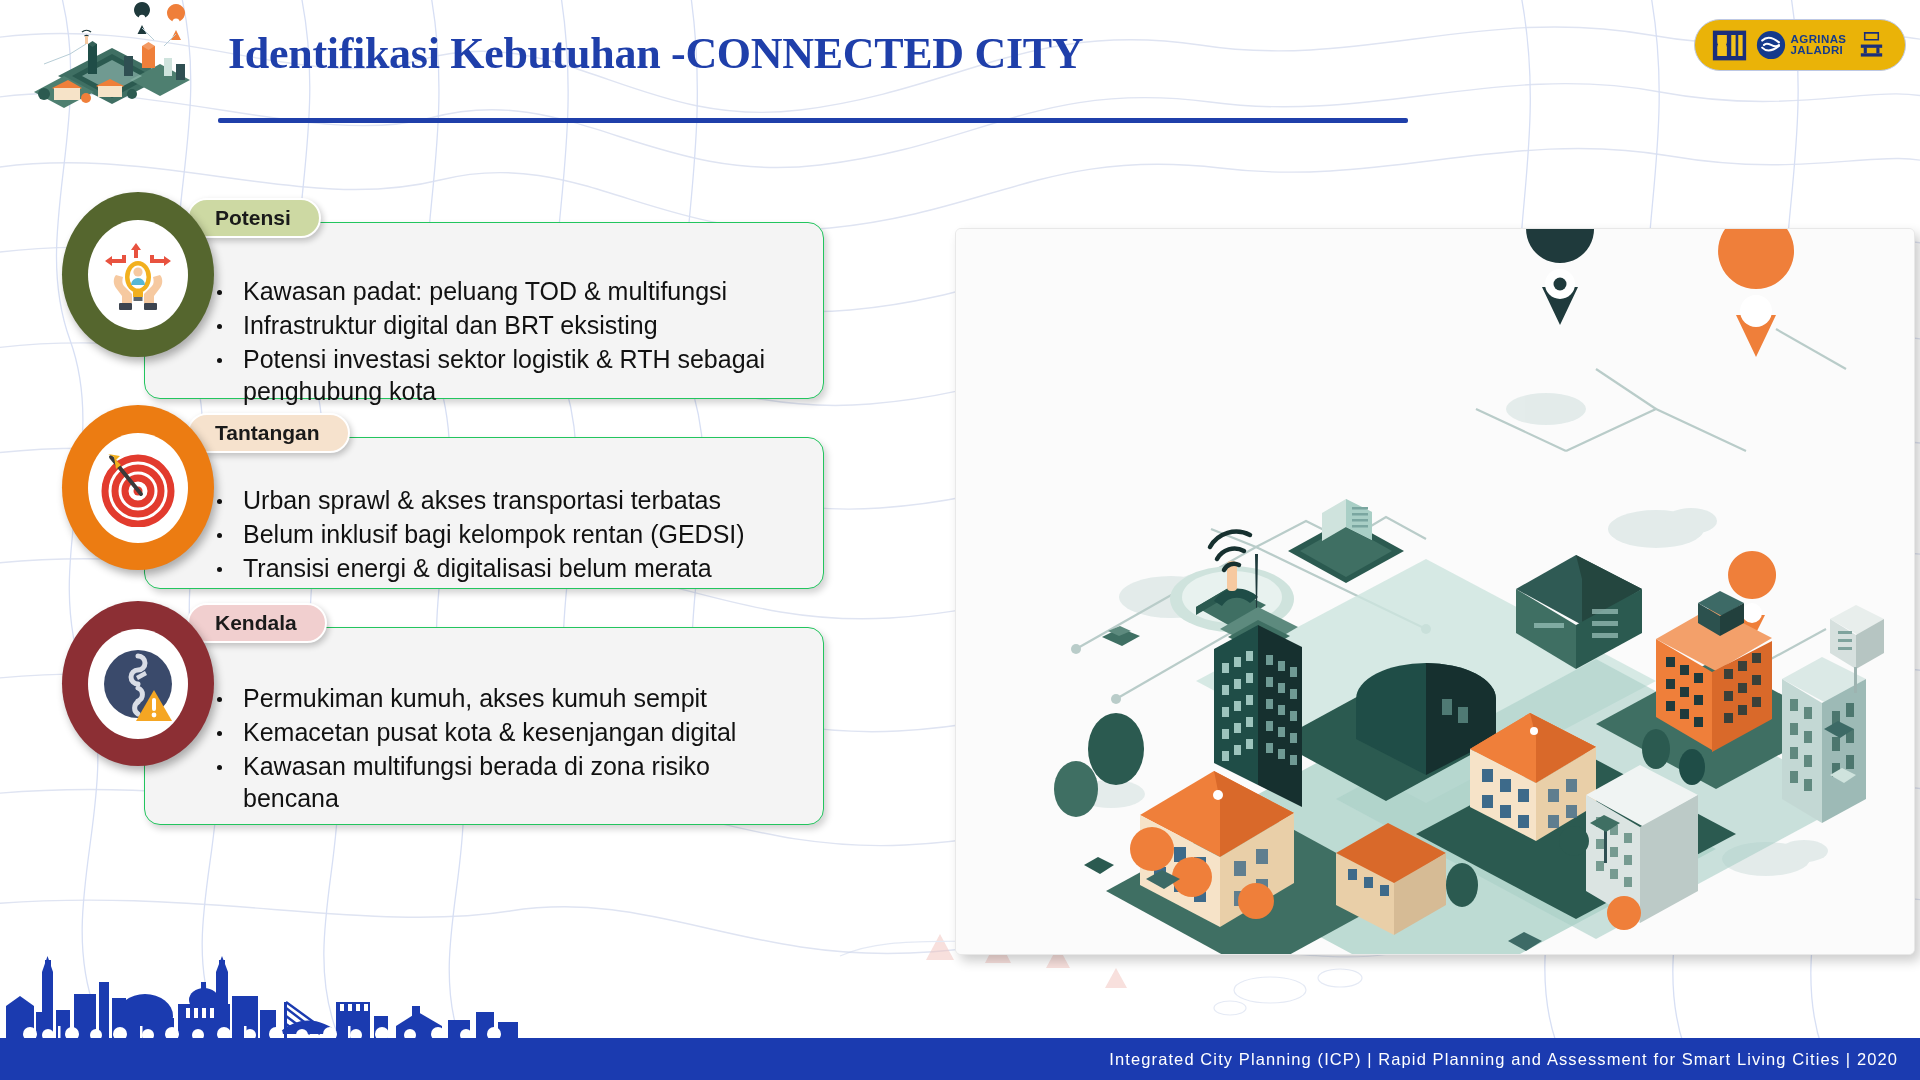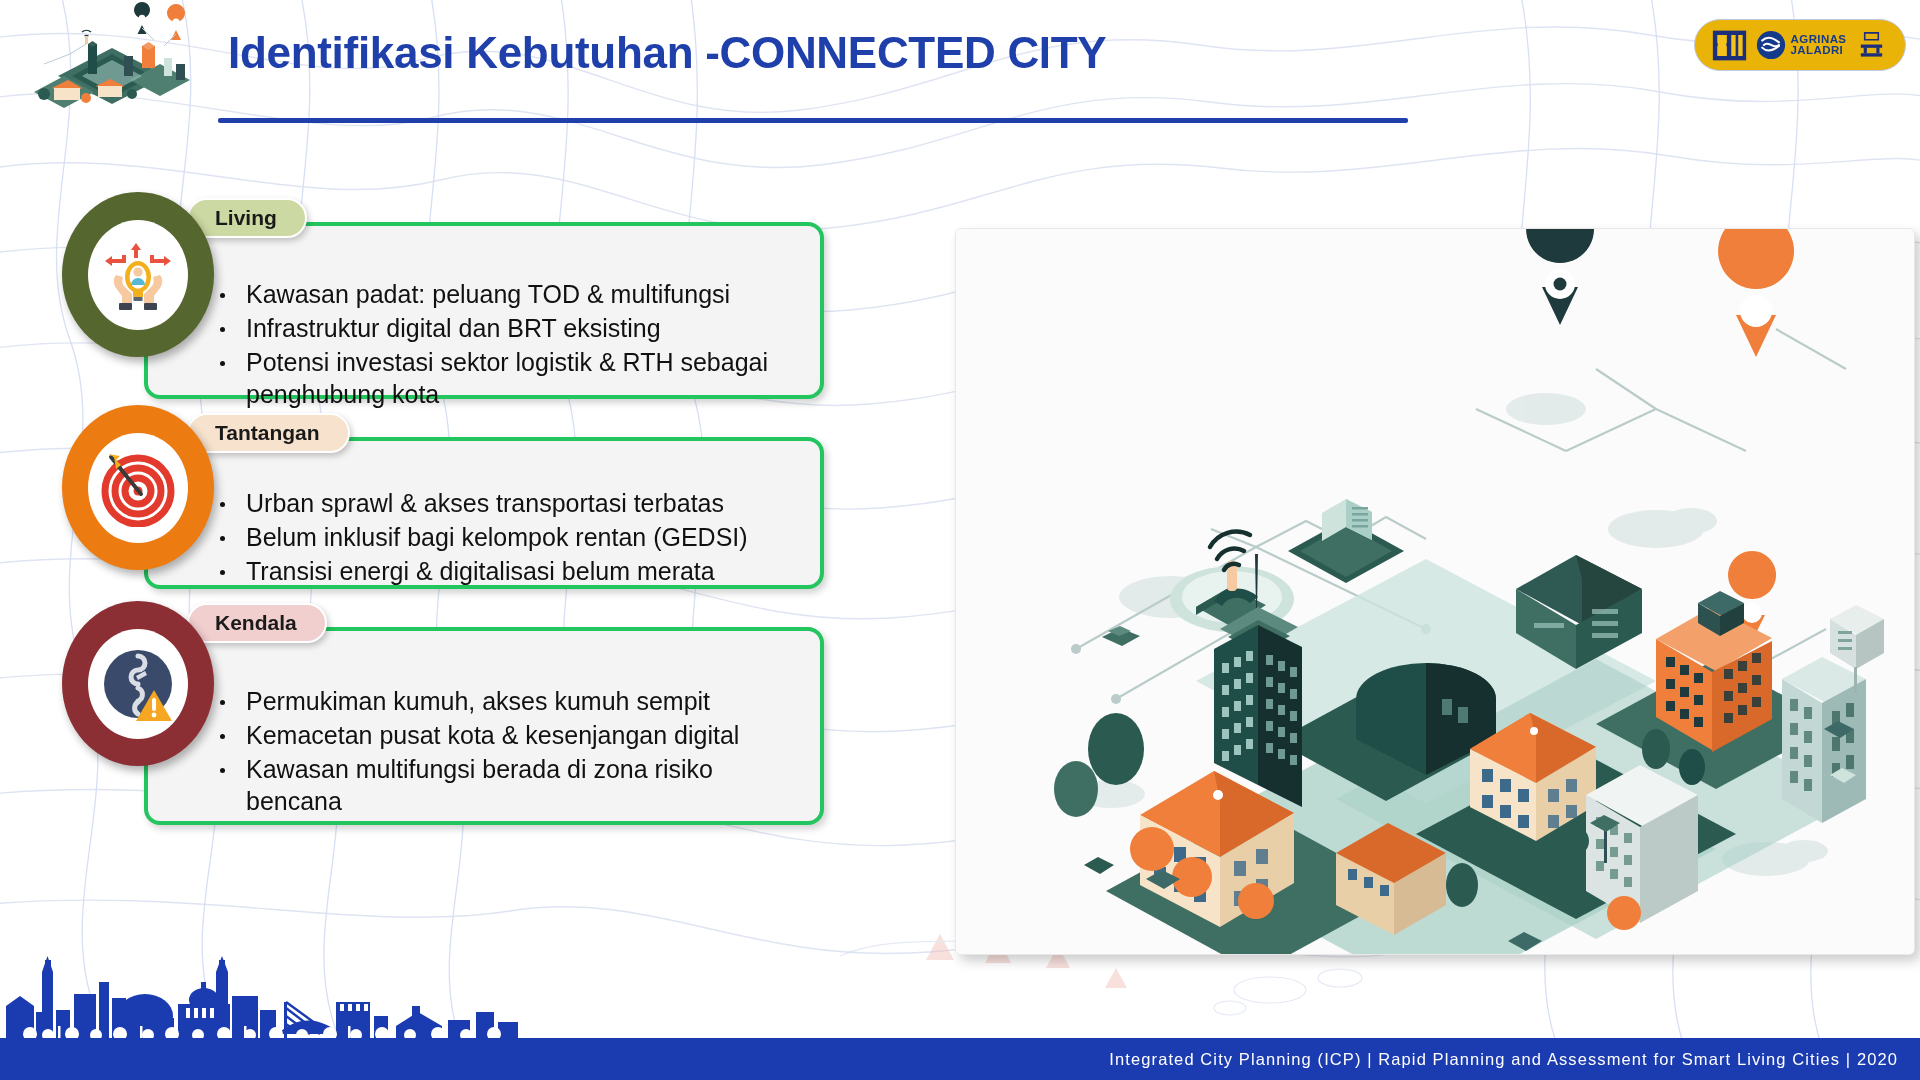--- a/index.html
+++ b/index.html
@@ -14,21 +14,21 @@
   .topo { position:absolute; inset:0; z-index:0; }
 
   
   .header-illus {
     position:absolute; left:24px; top:2px; width:178px; height:120px; z-index:3;
   }
   .slide-title {
     position:absolute; left:228px; top:28px; z-index:4;
     font-size:44px; font-weight:bold; color:#1f3faa;
     letter-spacing:-0.3px; white-space:nowrap;
-    font-family:Liberation Sans, sans-serif;
+    font-family:Liberation Serif, serif;
     text-align:center;
   }
   .title-rule {
     position:absolute; left:218px; top:118px; width:1190px; height:5px;
     background:#1f3faa; z-index:4; border-radius:2px;
   }
 
   
   .logo-pill {
     position:absolute; right:14px; top:19px; width:212px; height:52px;
@@ -49,21 +49,21 @@
   .cards { position:absolute; left:0; top:0; width:940px; height:1080px; z-index:5; }
 
   .group { position:absolute; left:62px; }
   .group.g0 { top:200px; }
   .group.g1 { top:415px; }
   .group.g2 { top:605px; }
 
   .card-body {
     position:absolute; left:82px; top:22px;
     background:#f4f4f4;
-    border:4px solid #22c55e;
+    border:1px solid #22c55e;
     border-radius:16px;
     box-shadow:3px 4px 7px rgba(0,0,0,0.18);
   }
   .g0 .card-body { width:680px; height:177px; }
   .g1 .card-body { width:680px; height:152px; }
   .g2 .card-body { width:680px; height:198px; }
 
   .badge {
     position:absolute; left:125px; top:-2px;
     height:40px; border-radius:20px;
@@ -269,21 +269,21 @@
 
   <div class="group g0">
     <div class="card-body">
       <ul class="bullets">
         <li>Kawasan padat: peluang TOD &amp; multifungsi</li>
         <li>Infrastruktur digital dan BRT eksisting</li>
         <li>Potensi investasi sektor logistik &amp; RTH sebagai penghubung kota</li>
       </ul>
     </div>
     <div class="badge b0">
-      <span>Living</span>
+      <span>Potensi</span>
     </div>
     <div class="ring r0">
       <div class="ring-inner">
         <svg width="72" height="76" viewBox="0 0 72 76">
 
           <path d="M34,6 l5,7 h-3 v8 h-4 v-8 h-3 z" fill="#e8523f"></path>
           <path d="M10,22 h12 v4 h-12 v3 l-7,-5 l7,-5 z" fill="#e8523f"></path>
           <path d="M24,18 h-4 v8 h4 z" fill="#e8523f"></path>
           <path d="M62,22 h-12 v4 h12 v3 l7,-5 l-7,-5 z" fill="#e8523f"></path>
           <path d="M48,18 h4 v8 h-4 z" fill="#e8523f"></path>

